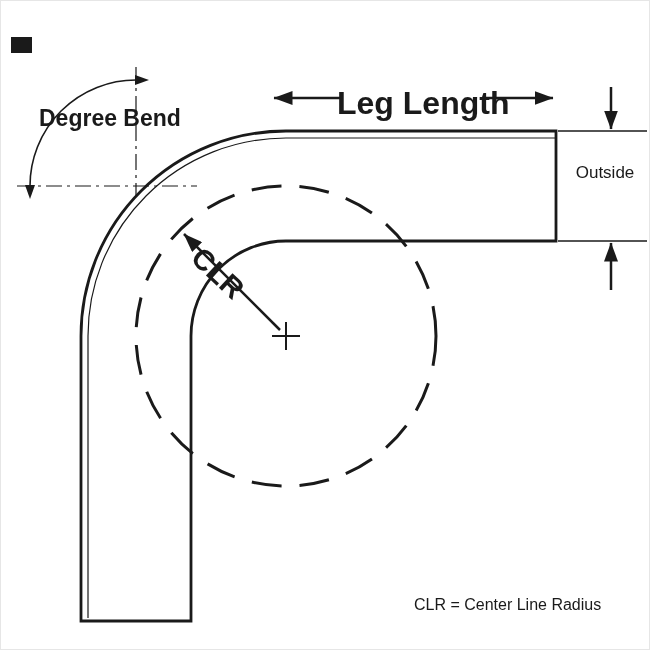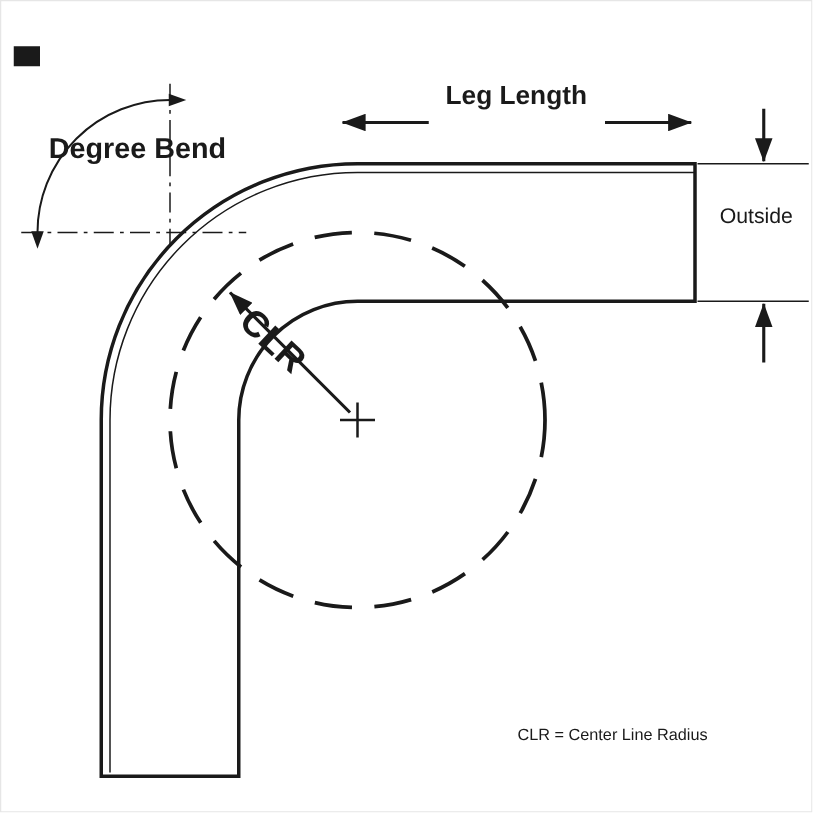--- a/index.html
+++ b/index.html
@@ -14,27 +14,27 @@
     font-family:"Liberation Sans", sans-serif;
     font-style:italic; font-weight:700; font-size:220px; line-height:1;
     letter-spacing:-10px; color:var(--watermark); user-select:none;
     white-space:nowrap;
   }
   svg.diagram { position:absolute; left:0; top:0; z-index:1; }
   .stroke { stroke:var(--line); fill:none; }
   .fillarrow { fill:var(--line); stroke:none; }
   .label { position:absolute; z-index:2; color:var(--line); white-space:nowrap; }
   .degree-bend { left:6px; top:104px; font-size:23px; font-weight:700;margin-left:32px; }
-  .leg-length  { left:336px; top:64px; width:152px; text-align:center;
-                 font-size:21px; font-weight:700; }
+  .leg-length  { left:336px; top:84px; width:152px; text-align:center;
+                 font-size:32px; font-weight:700; }
   .od { left:558px; top:160px; width:92px; text-align:center;
         font-size:17px; line-height:1.4; white-space:normal; }
   .clr { left:206px; top:240px; font-size:29px; font-weight:700;
          transform:rotate(43deg); transform-origin:0 0; }
-  .clr-def { left:413px; top:579px; font-size:13px; }
+  .clr-def { left:413px; top:595px; font-size:16px; }
   .corner-mark { position:absolute; left:10px; top:36px; width:21px; height:16px;
                  background:var(--line); z-index:2; }
 </style>
 </head>
 <body>
 
 <div class="canvas">
 
 
   <svg class="diagram" width="650" height="650" viewBox="0 0 650 650">

